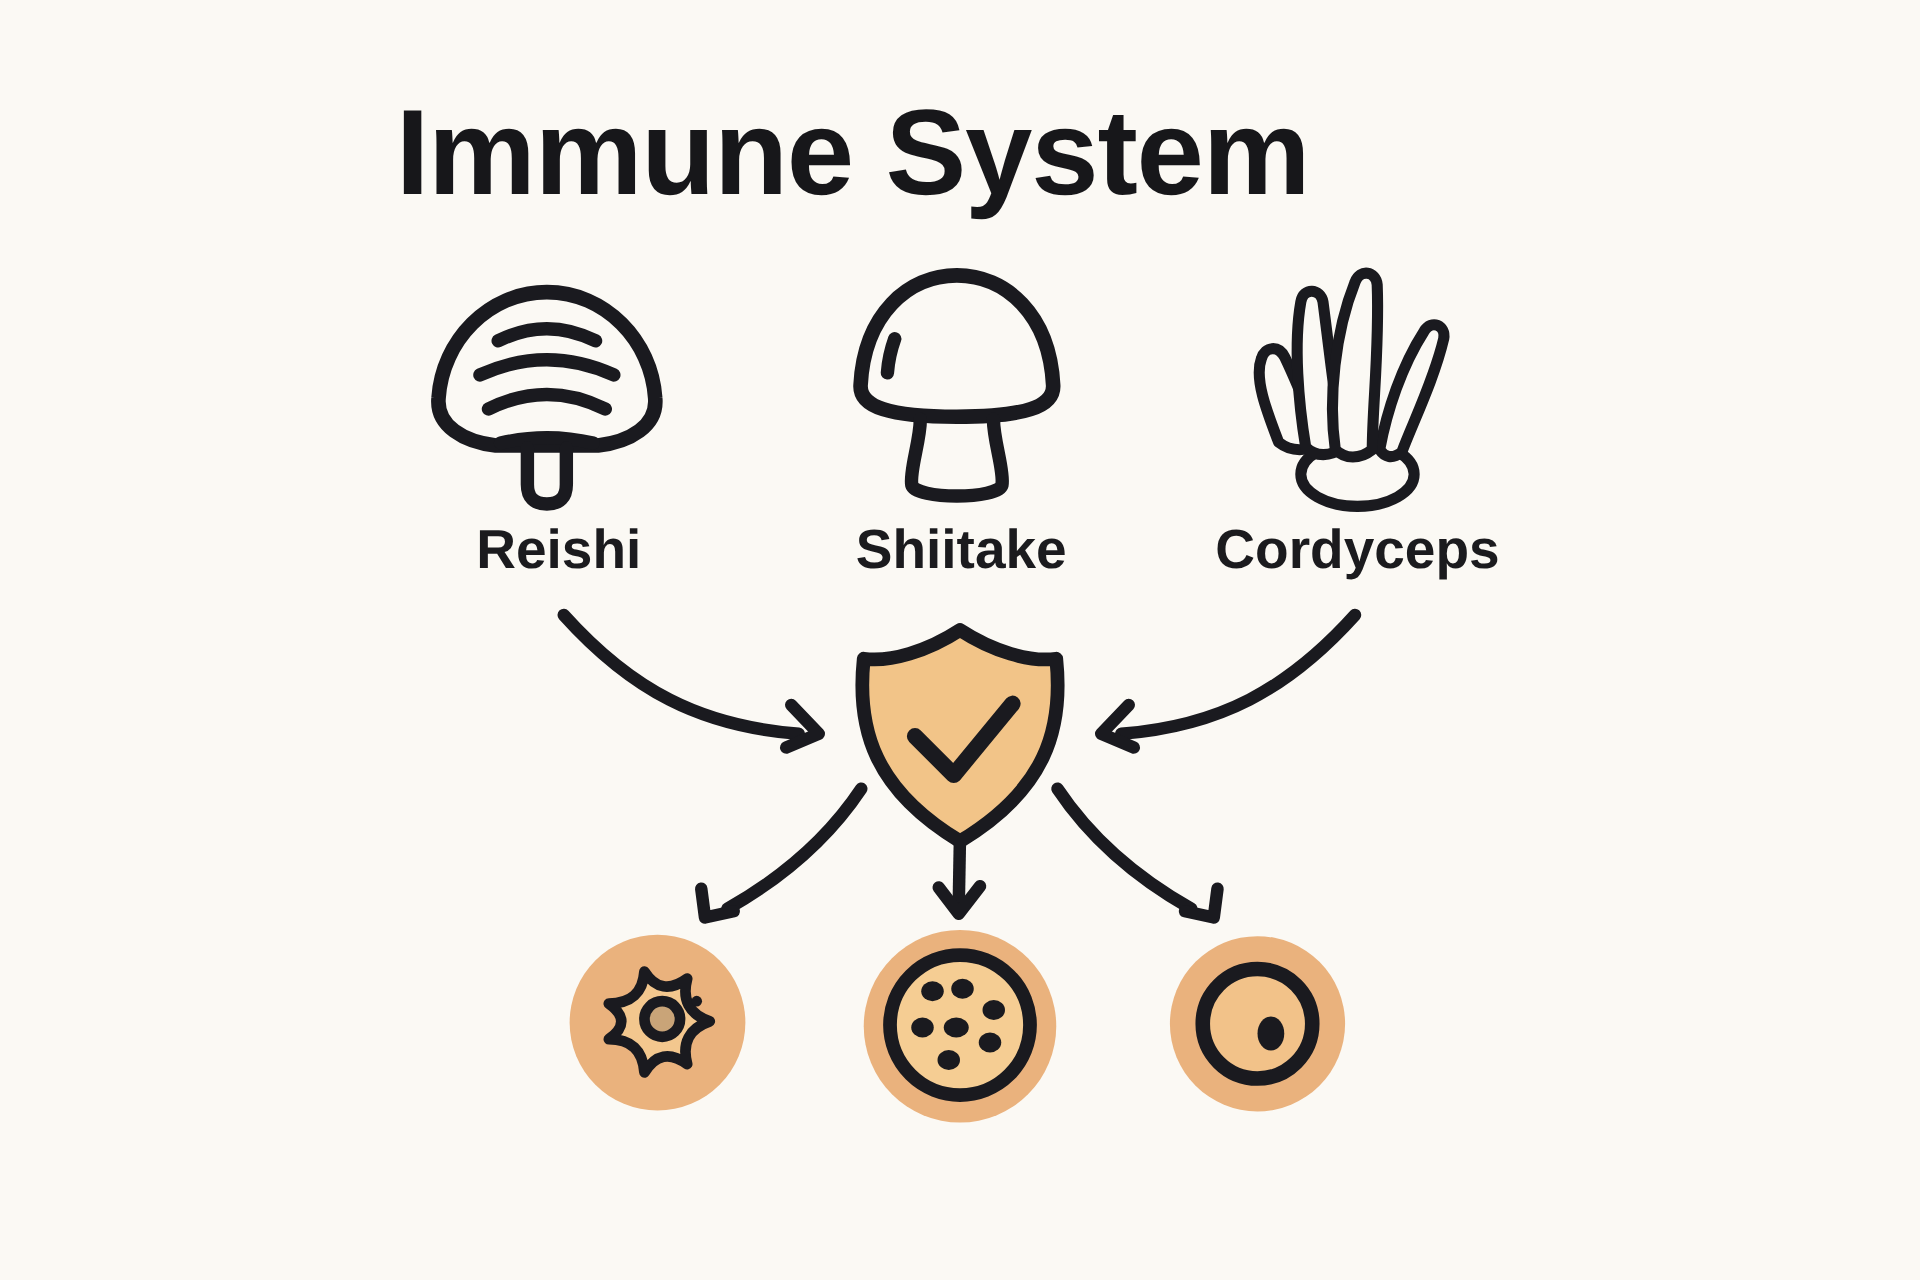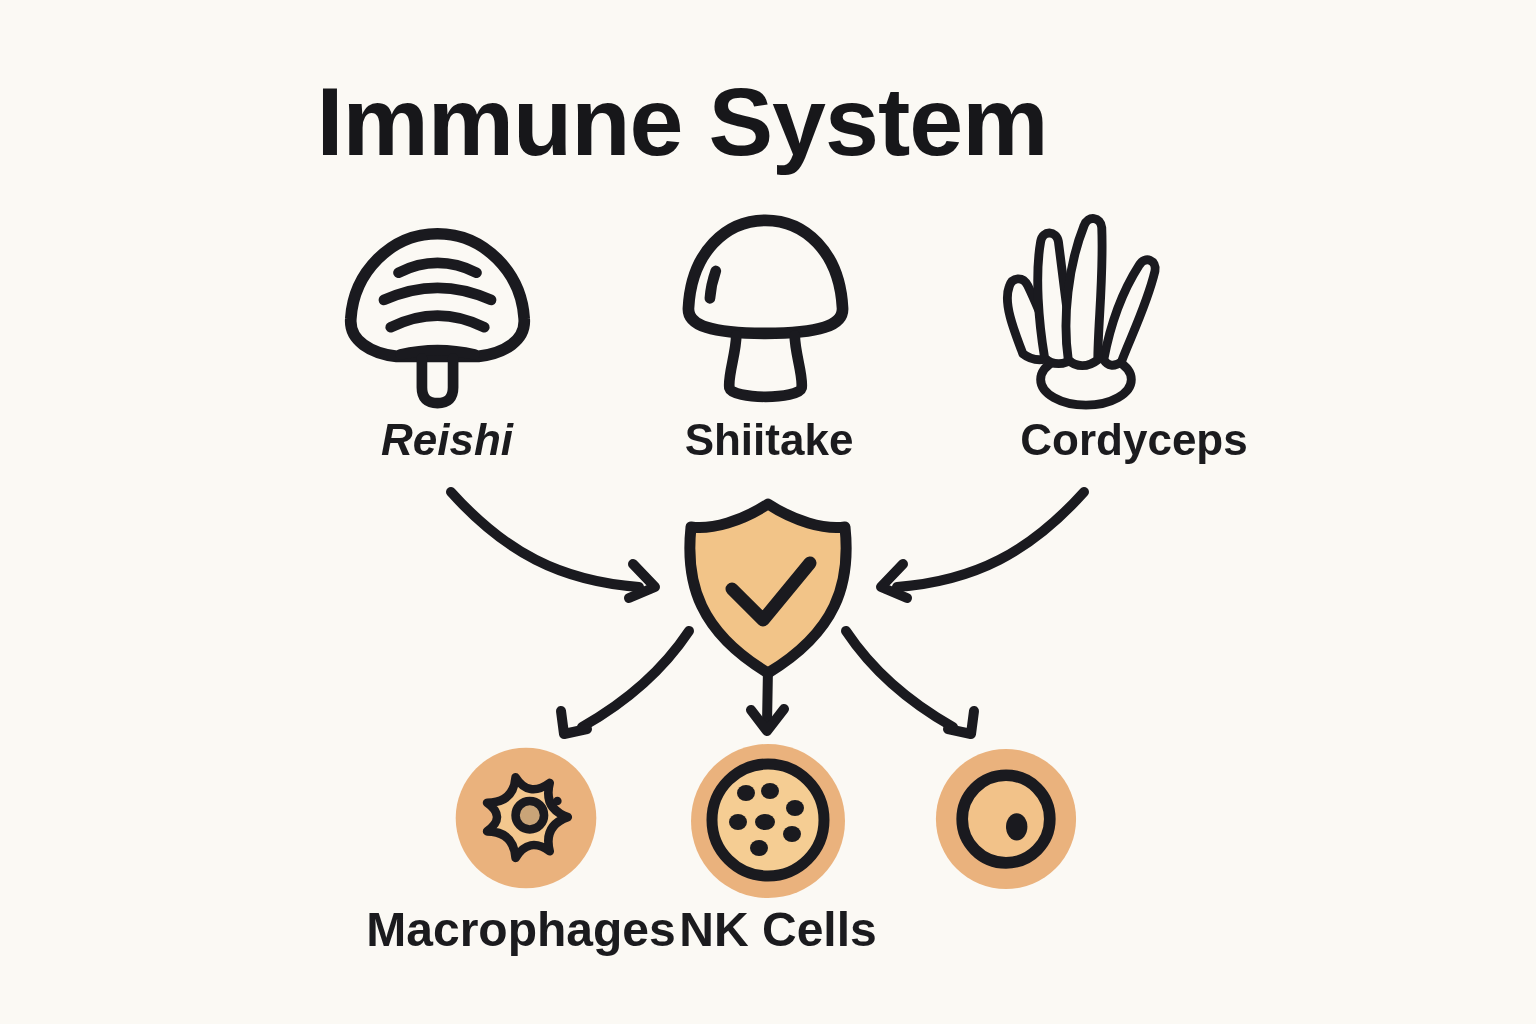--- a/index.html
+++ b/index.html
@@ -24,37 +24,37 @@
   <div class="title">Immune System</div>
 
   <svg class="abs" style="left:340px;top:224px;" width="195" height="185" viewBox="0 0 200 190">
     <path class="ink nofill" stroke-width="12" stroke-linejoin="round" d="M 100,10 C 52,10 14,50 11,97 C 9,120 32,133 58,136 L 142,136 C 168,133 191,120 189,97 C 186,50 148,10 100,10 Z"></path>
     <path class="ink nofill" stroke-width="11" stroke-linecap="round" d="M 60,50 Q 100,30 140,50"></path>
     <path class="ink nofill" stroke-width="11" stroke-linecap="round" d="M 45,78 Q 100,53 155,78"></path>
     <path class="ink nofill" stroke-width="11" stroke-linecap="round" d="M 52,106 Q 100,82 148,106"></path>
     <path class="ink nofill" stroke-width="11" stroke-linecap="round" d="M 62,134 Q 100,125 138,134"></path>
     <path class="ink nofill" stroke-width="11" stroke-linecap="round" stroke-linejoin="round" d="M 84,138 L 84,168 Q 84,184 100,184 Q 116,184 116,168 L 116,138"></path>
   </svg>
-  <div class="lbl src-lbl" style="left:447px;font-style:italic;">Reishi</div>
+  <div class="lbl src-lbl" style="left:447px;">Reishi</div>
 
   <svg class="abs" style="left:668px;top:212px;" width="195" height="196" viewBox="0 0 200 200">
     <path class="ink nofill" stroke-width="12" stroke-linejoin="round" d="M 100,8 C 60,8 24,40 21,98 C 20,116 45,124 100,124 C 155,124 180,116 179,98 C 176,40 140,8 100,8 Z"></path>
     <path class="ink nofill" stroke-width="11" stroke-linecap="round" d="M 49,60 Q 44,74 43,88"></path>
     <path class="ink nofill" stroke-width="11" stroke-linecap="round" stroke-linejoin="round" d="M 70,126 C 70,144 61,168 63,180 C 66,192 134,192 137,180 C 139,168 130,144 130,126"></path>
   </svg>
   <div class="lbl src-lbl" style="left:769px;text-align:right;">Shiitake</div>
 
   <svg class="abs" style="left:1000px;top:208px;" width="170" height="202" viewBox="0 0 170 205">
     <ellipse class="ink nofill" stroke-width="9" cx="86" cy="174" rx="46" ry="26"></ellipse>
     <path class="ink" stroke-width="9" stroke-linejoin="round" d="M 22,148 C 12,122 2,96 8,80 C 11,70 22,69 27,79 C 38,102 48,128 56,148 C 46,156 32,156 22,148 Z" fill="#FBF9F4"></path>
     <path class="ink" stroke-width="9" stroke-linejoin="round" d="M 104,154 C 110,122 122,86 140,58 C 146,48 158,53 156,64 C 148,98 130,134 122,156 C 114,162 108,160 104,154 Z" fill="#FBF9F4"></path>
     <path class="ink" stroke-width="9" stroke-linejoin="round" d="M 44,152 C 38,116 34,68 40,34 C 42,22 56,23 58,34 C 64,80 68,118 74,152 C 64,160 52,160 44,152 Z" fill="#FBF9F4"></path>
     <path class="ink" stroke-width="9" stroke-linejoin="round" d="M 68,154 C 62,112 68,58 84,18 C 88,7 101,9 102,20 C 104,70 98,120 98,154 C 88,162 76,162 68,154 Z" fill="#FBF9F4"></path>
   </svg>
-  <div class="lbl src-lbl" style="left:1086px;margin-left:48px;">Cordyceps</div>
+  <div class="lbl src-lbl" style="left:1086px;">Cordyceps</div>
 
   <svg class="abs" style="left:0;top:0;" width="1536" height="1024" viewBox="0 0 1536 1024">
 
     <g>
       <path class="ink nofill" stroke-width="10" stroke-linecap="round" d="M 451,492 C 505,552 560,581 639,587"></path>
       <path class="ink nofill" stroke-width="10" stroke-linecap="round" stroke-linejoin="round" d="M 633,564 L 655,587 L 629,598"></path>
     </g>
 
     <g>
       <path class="ink nofill" stroke-width="10" stroke-linecap="round" d="M 1084,492 C 1030,552 975,581 897,587"></path>
@@ -81,36 +81,34 @@
       <path class="ink nofill" stroke-width="13" stroke-linecap="round" stroke-linejoin="round" d="M 732,589 L 763,620 L 810,563"></path>
     </g>
   </svg>
 
   <svg class="abs" style="left:450px;top:743px;" width="152" height="152" viewBox="0 0 160 160">
     <circle cx="80" cy="79" r="74" fill="#EAB27D"></circle>
     <path class="ink" stroke-width="9" stroke-linejoin="round" d="M 69,36 Q 83,58 105,42 Q 98,69 124,78 Q 98,87 105,114 Q 83,98 69,121 Q 67,93 39,93 Q 60,78 39,63 Q 67,63 69,36 Z" fill="#F3C78E"></path>
     <circle class="ink" stroke-width="9" cx="84" cy="76" r="15" fill="#C9A478"></circle>
     <circle cx="113" cy="61" r="4.5" fill="#1A1A1F"></circle>
   </svg>
-  <div class="lbl tgt-lbl" style="left:521px;">Macrophages</div>
 
   <svg class="abs" style="left:688px;top:741px;" width="160" height="160" viewBox="0 0 160 160">
     <circle cx="80" cy="80" r="77" fill="#EAB27D"></circle>
     <circle class="ink" stroke-width="11" cx="80" cy="79" r="56" fill="#F5CD93"></circle>
     <g fill="#1A1A1F">
       <ellipse cx="58" cy="52" rx="9" ry="8"></ellipse>
       <ellipse cx="82" cy="50" rx="9" ry="8"></ellipse>
       <ellipse cx="107" cy="67" rx="9" ry="8"></ellipse>
       <ellipse cx="50" cy="81" rx="9" ry="8"></ellipse>
       <ellipse cx="77" cy="81" rx="10" ry="8"></ellipse>
       <ellipse cx="104" cy="93" rx="9" ry="8"></ellipse>
       <ellipse cx="71" cy="107" rx="9" ry="8"></ellipse>
     </g>
   </svg>
-  <div class="lbl tgt-lbl" style="left:778px;">NK Cells</div>
 
   <svg class="abs" style="left:933px;top:747px;" width="146" height="146" viewBox="0 0 150 150">
     <circle cx="75" cy="74" r="72" fill="#EAB27D"></circle>
     <circle class="ink" stroke-width="12" cx="75" cy="74" r="45" fill="#F2C289"></circle>
     <ellipse cx="86" cy="82" rx="11" ry="14" fill="#1A1A1F"></ellipse>
   </svg>
 
 </div>
 
 </body></html>

